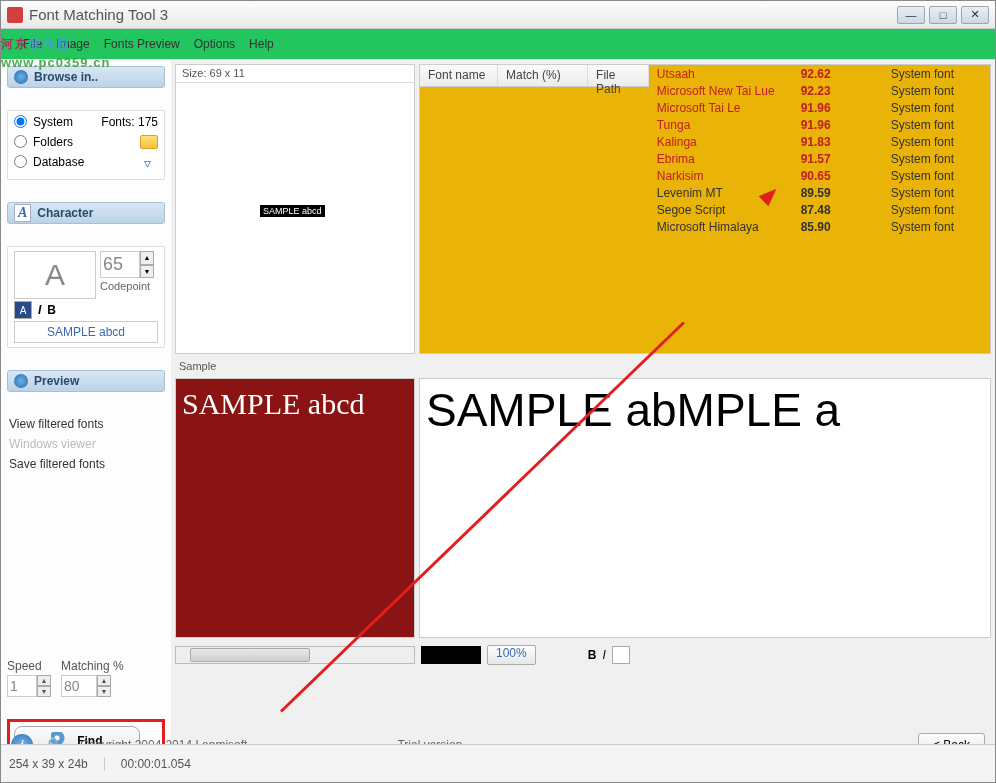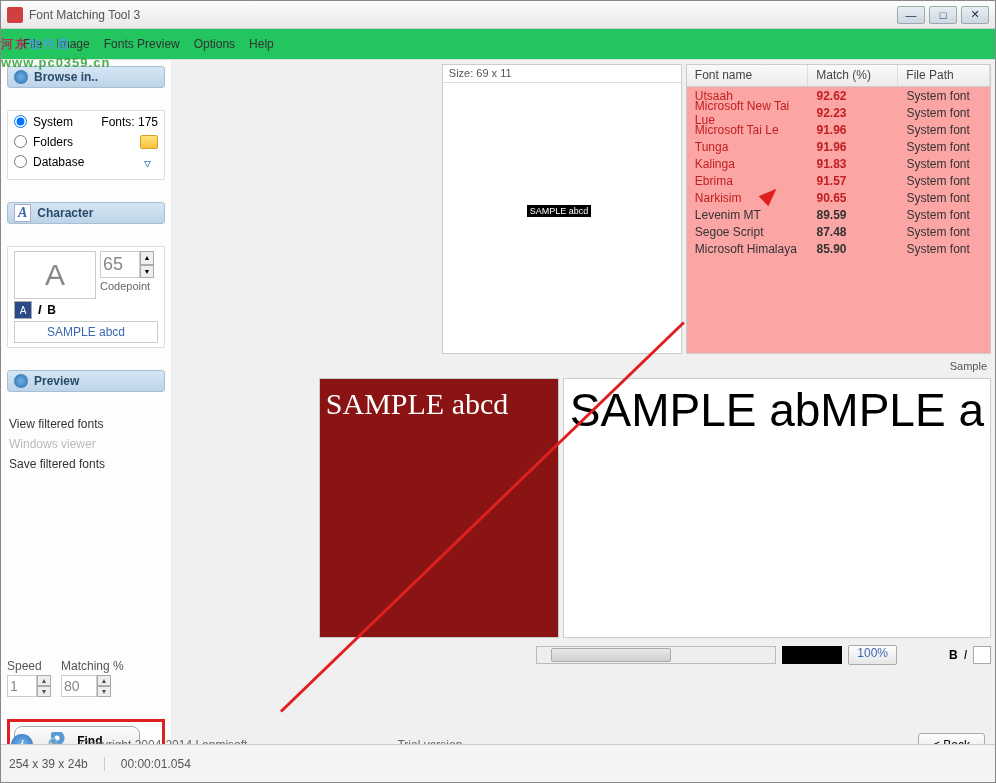--- a/index.html
+++ b/index.html
@@ -1,19 +1,19 @@
 <!DOCTYPE html>
 <html><head>
 <meta charset="utf-8">
 <style>
 * { box-sizing: border-box; margin: 0; padding: 0; font-family: "Segoe UI", Tahoma, Arial, sans-serif; font-size: 12px; }
 body { background: #f0f0f0; width: 996px; height: 783px; position: relative; overflow: hidden; border: 1px solid #888; }
 .titlebar { height: 28px; background: linear-gradient(#fdfdfd,#e8e8e8); display: flex; align-items: center; padding: 0 6px; border-bottom: 1px solid #ccc; }
 .titlebar-icon { width: 16px; height: 16px; background: #d04040; margin-right: 6px; border-radius: 2px; }
-.titlebar-text { flex: 1; color: #555; font-size: 12px; }
+.titlebar-text { flex: 1; color: #555; font-size: 15px; }
 .winbtns { display: flex; gap: 4px; }
 .winbtn { width: 28px; height: 18px; background: linear-gradient(#e9eef4,#cdd7e3); border: 1px solid #9aa; border-radius: 2px; display: flex; align-items: center; justify-content: center; font-size: 11px; color: #234; cursor: pointer; }
 .menubar { height: 31px; display: flex; align-items: center; gap: 14px; padding: 0 22px; background: #22c55e; border-bottom: 1px solid #ddd; }
 .menubar span { color: #333; cursor: pointer; }
 .content { display: flex; height: calc(100% - 28px - 22px - 22px); }
 .sidebar { width: 170px; background: #fdfdfd; padding: 6px; display: flex; flex-direction: column; gap: 22px; }
 .panel-head { height: 22px; background: linear-gradient(#d6e6f4,#bcd4e8); border: 1px solid #a8c0d4; border-radius: 3px; display: flex; align-items: center; padding: 0 6px; color: #2a4a6a; font-weight: bold; gap: 6px; }
 .panel-head .globe { width: 14px; height: 14px; border-radius: 50%; background: radial-gradient(#6ab0e8,#2a6aa8); }
 .group { border: 1px solid #ddd; background: #fff; padding: 4px 6px; border-radius: 2px; }
 .radio-row { display: flex; align-items: flex-start; gap: 6px; height: 20px; }
@@ -32,26 +32,26 @@
 .tool-ico { width: 18px; height: 18px; border: 1px solid #aaa; background: #dde; display: flex; align-items: center; justify-content: center; font-size: 10px; }
 .sample-inp { width: 100%; border: 1px solid #ccc; padding: 3px; text-align: center; color: #3a68b0; }
 .linklist div { padding: 3px 2px; color: #333; cursor: pointer; }
 .linklist .dis { color: #bbb; }
 .speed-row { display: flex; gap: 10px; }
 .speed-col { display: flex; flex-direction: column; gap: 2px; font-size: 11px; color: #555; }
 .findbox { border: 3px solid #e02020; padding: 4px; display: flex; align-items: center; gap: 6px; height: 44px; }
 .findbtn { flex: 1; height: 30px; background: linear-gradient(#fdfdfd,#e6e6e6); border: 1px solid #aaa; border-radius: 8px; display: flex; align-items: center; justify-content: center; gap: 6px; font-size: 16px; font-weight: bold; cursor: pointer; }
 .find-ico { width: 20px; height: 18px; background: radial-gradient(circle at 6px 6px,#fff 2px,#5a9ad4 3px,#5a9ad4 7px,transparent 8px); position: relative; }
 .find-ico:after { content:""; position:absolute; right:-2px; bottom:-2px; width:8px; height:2px; background:#a78030; transform: rotate(45deg); }
-.main { flex: 1; display: flex; flex-direction: column; padding: 4px; gap: 4px; position: relative; align-items: flex-end; }
+.main { flex: 1; display: flex; flex-direction: column; padding: 4px; gap: 4px; position: relative; }
 .toprow { display: flex; gap: 4px; height: 290px; }
 .imgbox { width: 240px; border: 1px solid #ccc; background: #fff; position: relative; }
 .sizebar { height: 18px; border-bottom: 1px solid #ddd; padding: 2px 6px; font-size: 11px; color: #555; }
 .sample-chip { position: absolute; left: 84px; top: 140px; background: #000; color: #fff; font-size: 9px; padding: 1px 3px; }
-.table { flex: 1; border: 1px solid #ccc; background: #fca5a5; display: flex; flex-direction: column; }
+.table { flex: 1; border: 1px solid #ccc; background: #eab308; display: flex; flex-direction: row; }
 .thead { display: flex; background: linear-gradient(#fafafa,#ececec); border-bottom: 1px solid #ccc; height: 22px; }
 .th { padding: 3px 8px; border-right: 1px solid #ddd; color: #444; }
 .th1 { flex: 1.4; } .th2 { width: 90px; } .th3 { flex: 1; }
 .tbody { flex: 1; overflow: hidden; }
 .tr { display: flex; height: 17px; align-items: center; }
 .td { padding: 0 8px; color: #333; }
 .td1 { flex: 1.4; } .td2 { width: 90px; font-weight: bold; } .td3 { flex: 1; }
 .hot .td1, .hot .td2 { color: #c02020; }
 .samplelabel { font-size: 11px; color: #555; padding: 2px 4px; }
 .midrow { display: flex; gap: 4px; height: 260px; }

